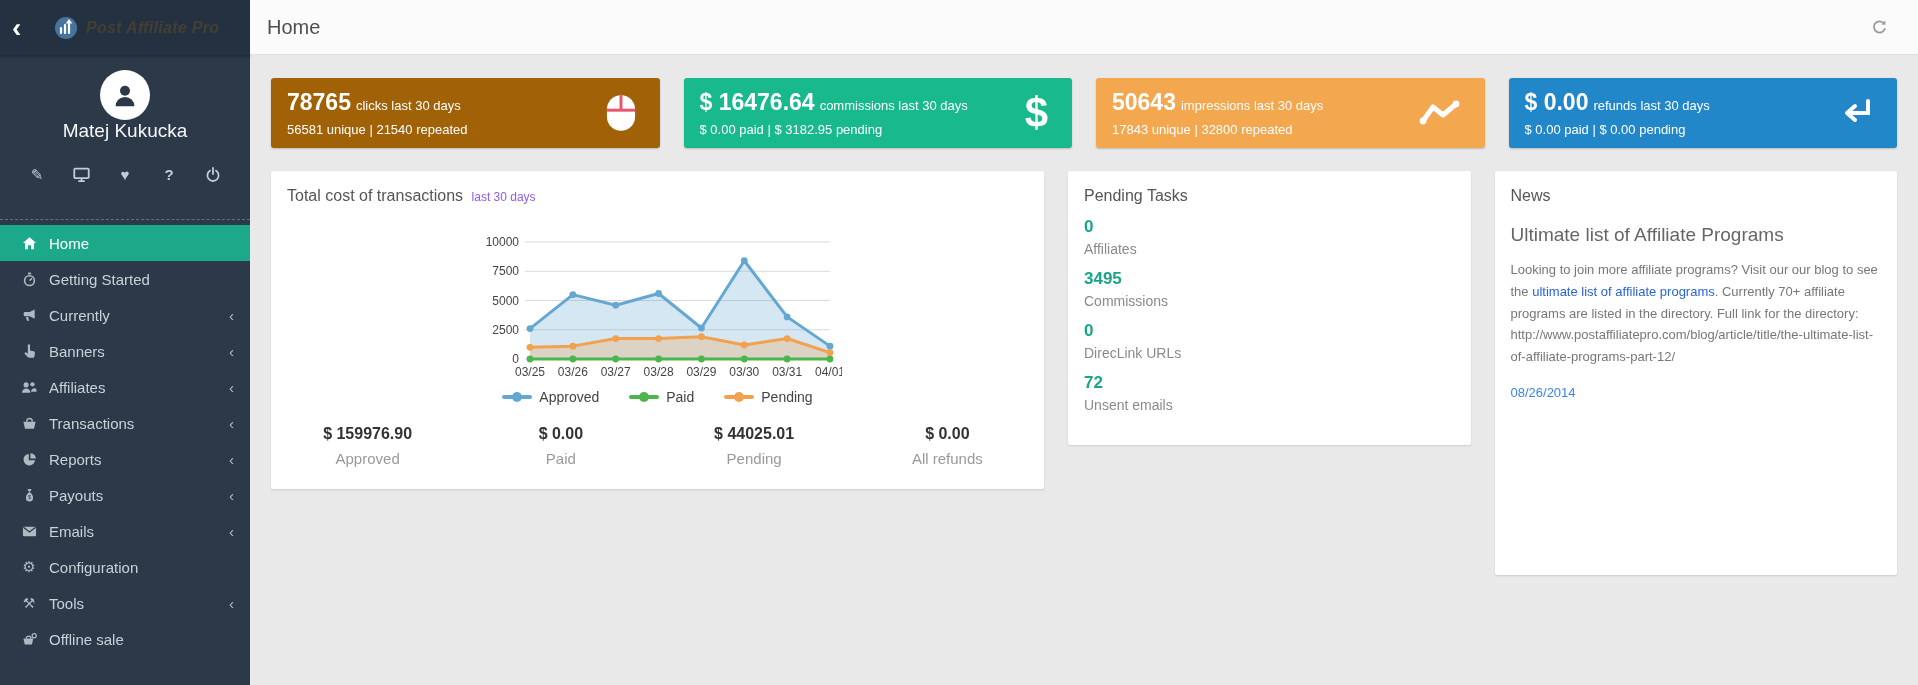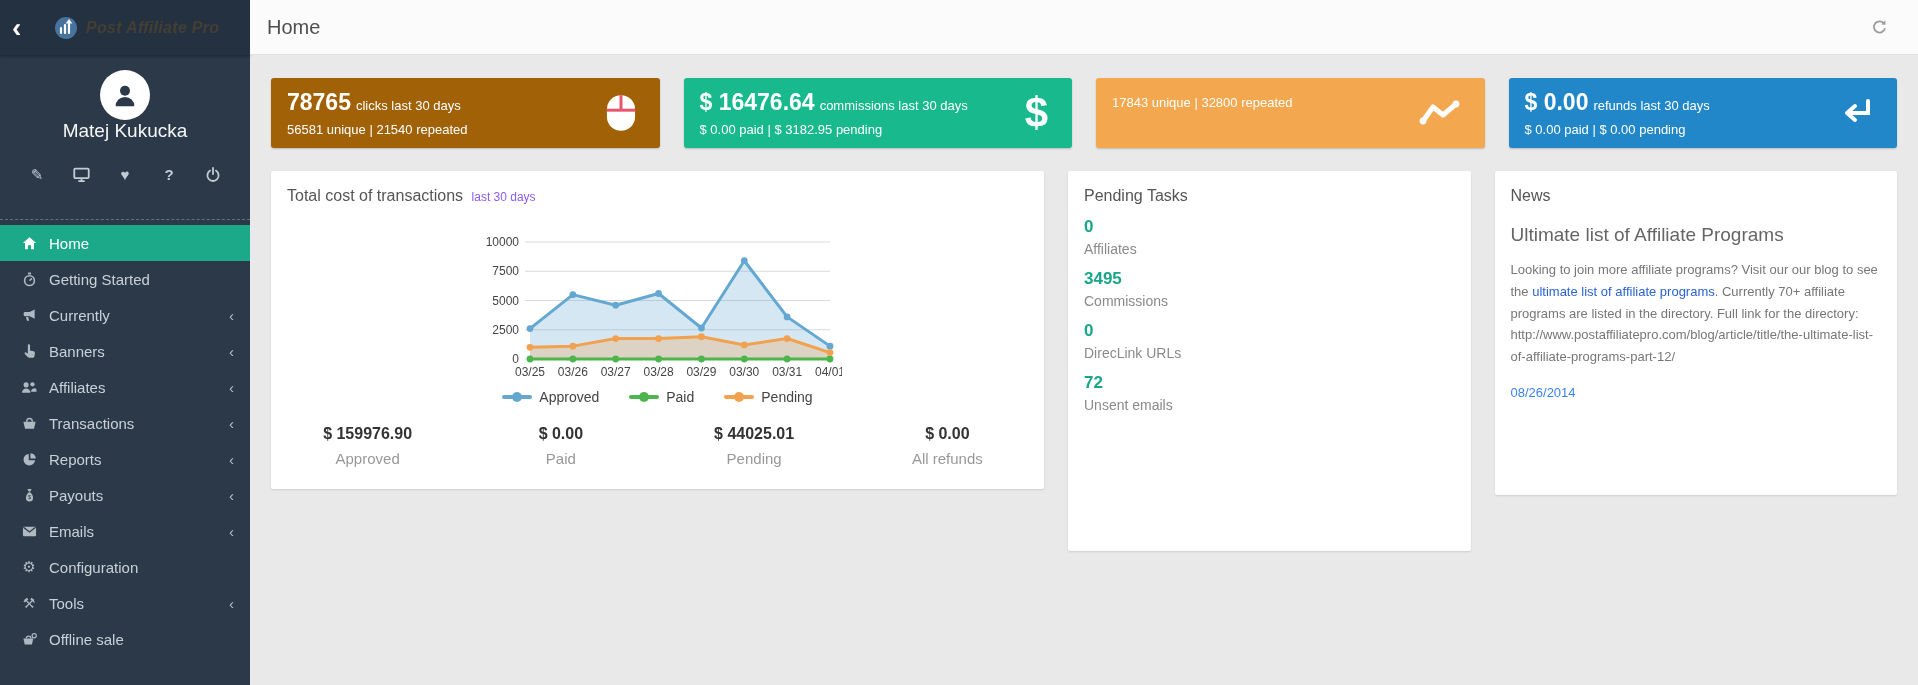--- a/index.html
+++ b/index.html
@@ -40,22 +40,22 @@
   .stat-value { font-size: 23px; font-weight: bold; }
   .stat-desc { font-size: 13px; margin-left: 5px; }
   .stat-sub { font-size: 13px; margin-top: 6px; }
   .stat-icon { position: absolute; right: 24px; top: 50%; transform: translateY(-50%); display: flex; align-items: center; }
   .dollar-glyph { font-size: 42px; font-weight: bold; line-height: 1; }
 
   .panel-row { display: flex; gap: 24px; margin-top: 23px; align-items: flex-start; }
   .panel { background: #fff; border-radius: 2px; box-shadow: 0 1px 2px rgba(0,0,0,.12); padding: 16px 16px; }
   .panel-title { font-size: 16px; color: #555; }
   .chart-panel { flex: 2; height: 318px; position: relative; }
-  .tasks-panel { flex: 1; height: 380px; }
-  .news-panel  { flex: 1; height: 324px; }
+  .tasks-panel { flex: 1; height: 274px; }
+  .news-panel  { flex: 1; height: 404px; }
   .chart-subtitle { font-size: 12px; color: #8b5cf6; margin-left: 4px; }
   .chart-wrap { margin-top: 27px; text-align: center; }
   .tick { font-size: 12px; fill: #454545; font-family: "Liberation Sans", sans-serif; }
   .legend { display: flex; justify-content: center; gap: 30px; margin-top: 3px; align-items: center; }
   .legend-item { display: flex; align-items: center; gap: 7px; font-size: 14px; color: #444; }
   .swatch { position: relative; width: 30px; height: 4px; border-radius: 2px; }
   .swatch-dot { position: absolute; left: 10px; top: -3px; width: 10px; height: 10px; border-radius: 50%; }
   .totals-row { position: absolute; left: 0; right: 0; bottom: 22px; display: flex; }
   .total { flex: 1; text-align: center; }
   .total-value { font-size: 16px; font-weight: bold; color: #333; }
@@ -268,20 +268,24 @@
         <div class="stat-card" style="background: rgb(23, 185, 141); --card-color: #17b98d;">
           <div class="stat-line1">
             <span class="stat-value">$ 16476.64</span>
             <span class="stat-desc">commissions last 30 days</span>
           </div>
           <div class="stat-sub">$ 0.00 paid | $ 3182.95 pending</div>
           <span class="stat-icon dollar-glyph">$</span>
         </div>
 
         <div class="stat-card" style="background: rgb(243, 167, 78); --card-color: #f3a74e;">
+          <div class="stat-line1">
+            <span class="stat-value">50643</span>
+            <span class="stat-desc">impressions last 30 days</span>
+          </div>
           <div class="stat-sub">17843 unique | 32800 repeated</div>
           <span class="stat-icon">
             <svg class="ic" width="42" height="26" viewBox="0 0 42 26">
               <polyline points="4,21 14,7 24,15 37,4" fill="none" stroke="#fff" stroke-width="5" stroke-linecap="round" stroke-linejoin="round"></polyline>
               <circle cx="4" cy="21" r="3.4" fill="#fff"></circle>
                 <circle cx="37" cy="4" r="3.4" fill="#fff"></circle>
             </svg>
           </span>
         </div>
 

